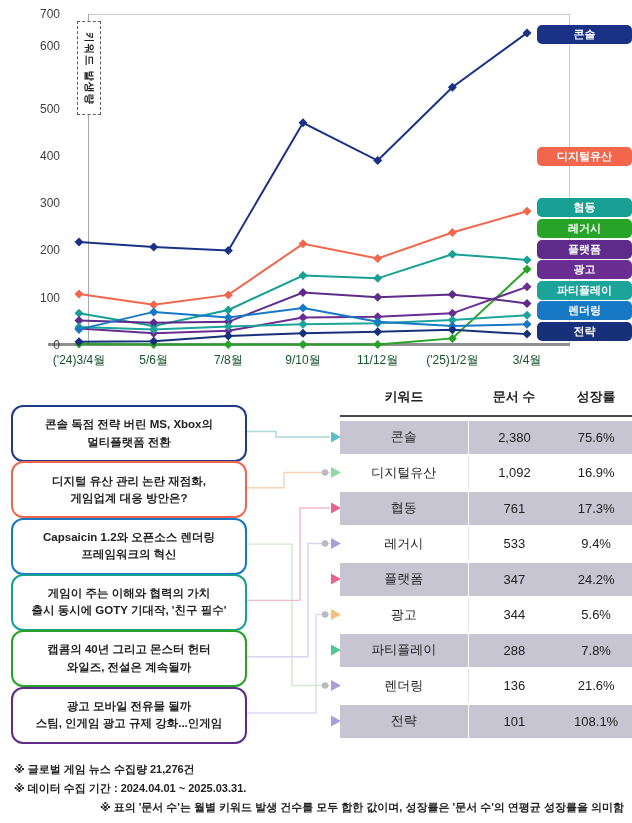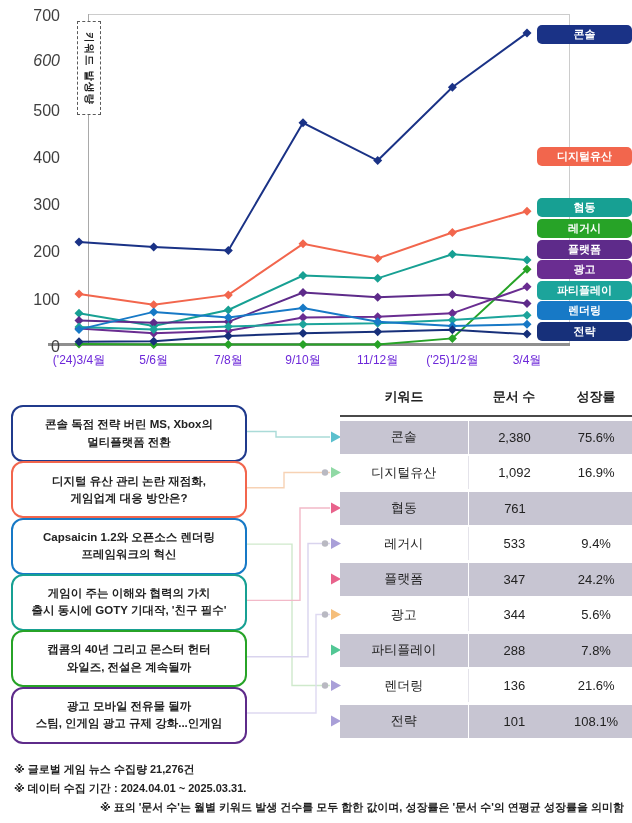--- a/index.html
+++ b/index.html
@@ -6,22 +6,22 @@
   body{font-family:"Liberation Sans","DejaVu Sans",sans-serif;}
   #stage{position:relative;width:632px;height:823px;background:#fff;overflow:hidden;}
 
   
   #chart{position:absolute;left:0;top:0;width:632px;height:380px;}
   .plot-border{position:absolute;background:#cccccc;}
   #plot-left{left:88px;top:14px;width:1px;height:331px;background:#a9a9a9;}
   #plot-top{left:88px;top:14px;width:482px;height:1px;}
   #plot-right{left:569px;top:14px;width:1px;height:331px;}
   #x-axis-line{position:absolute;left:48px;top:343px;width:522px;height:3px;background:#8f8f8f;}
-  .ytick{position:absolute;width:34px;text-align:right;font-size:16px;color:#3f3f3f;}
-  .xlabel{position:absolute;width:90px;text-align:center;font-size:12px;color:#6d28d9;}
+  .ytick{position:absolute;width:34px;text-align:right;font-size:12px;color:#3f3f3f;}
+  .xlabel{position:absolute;width:90px;text-align:center;font-size:12px;color:#14532d;}
   #y-axis-title-box{position:absolute;left:77px;top:21px;width:22px;height:92px;
     border:1.5px dashed #5a5a5a;display:flex;align-items:center;justify-content:center;background:#fff;}
   #y-axis-title{writing-mode:vertical-rl;text-orientation:sideways;font-size:10.5px;font-weight:bold;
     color:#222;letter-spacing:1px;white-space:nowrap;}
   #chart-svg{position:absolute;left:0;top:0;width:632px;height:380px;}
   .legend-badge{position:absolute;left:537px;width:95px;height:19px;border-radius:5px;
     color:#fff;font-size:11px;font-weight:bold;display:flex;align-items:center;justify-content:center;z-index:5;}
 
   
   #mid-svg{position:absolute;left:0;top:385px;width:632px;height:375px;}
@@ -56,21 +56,21 @@
 
 <div id="stage">
 
   <div id="chart">
     <div id="plot-top" class="plot-border"></div>
     <div id="plot-right" class="plot-border"></div>
     <div id="plot-left" class="plot-border"></div>
     <div id="x-axis-line"></div>
     <div id="yticks">
         <div class="ytick" style="left: 26px; top: 7px;">700</div>
-        <div class="ytick" style="left: 26px; top: 52px; font-style: italic;">600</div>
+        <div class="ytick" style="left: 26px; top: 39px;">600</div>
         <div class="ytick" style="left: 26px; top: 101.571px;">500</div>
         <div class="ytick" style="left: 26px; top: 148.857px;">400</div>
         <div class="ytick" style="left: 26px; top: 196.143px;">300</div>
         <div class="ytick" style="left: 26px; top: 243.429px;">200</div>
         <div class="ytick" style="left: 26px; top: 290.714px;">100</div>
         <div class="ytick" style="left: 26px; top: 338px;">0</div>
       </div>
     <div id="xlabels">
         <div class="xlabel" style="left: 34px; top: 352px;">('24)3/4월</div>
         <div class="xlabel" style="left: 108.67px; top: 352px;">5/6월</div>
@@ -204,20 +204,21 @@
           <div class="tcell tc-growth">75.6%</div>
         </div>
         <div class="trow" style="top: 71px;">
           <div class="tcell tc-keyword">디지털유산</div>
           <div class="tcell tc-docs">1,092</div>
           <div class="tcell tc-growth">16.9%</div>
         </div>
         <div class="trow shaded" style="top: 106.5px;">
           <div class="tcell tc-keyword">협동</div>
           <div class="tcell tc-docs">761</div>
+          <div class="tcell tc-growth">17.3%</div>
         </div>
         <div class="trow" style="top: 142px;">
           <div class="tcell tc-keyword">레거시</div>
           <div class="tcell tc-docs">533</div>
           <div class="tcell tc-growth">9.4%</div>
         </div>
         <div class="trow shaded" style="top: 177.5px;">
           <div class="tcell tc-keyword">플랫폼</div>
           <div class="tcell tc-docs">347</div>
           <div class="tcell tc-growth">24.2%</div>

